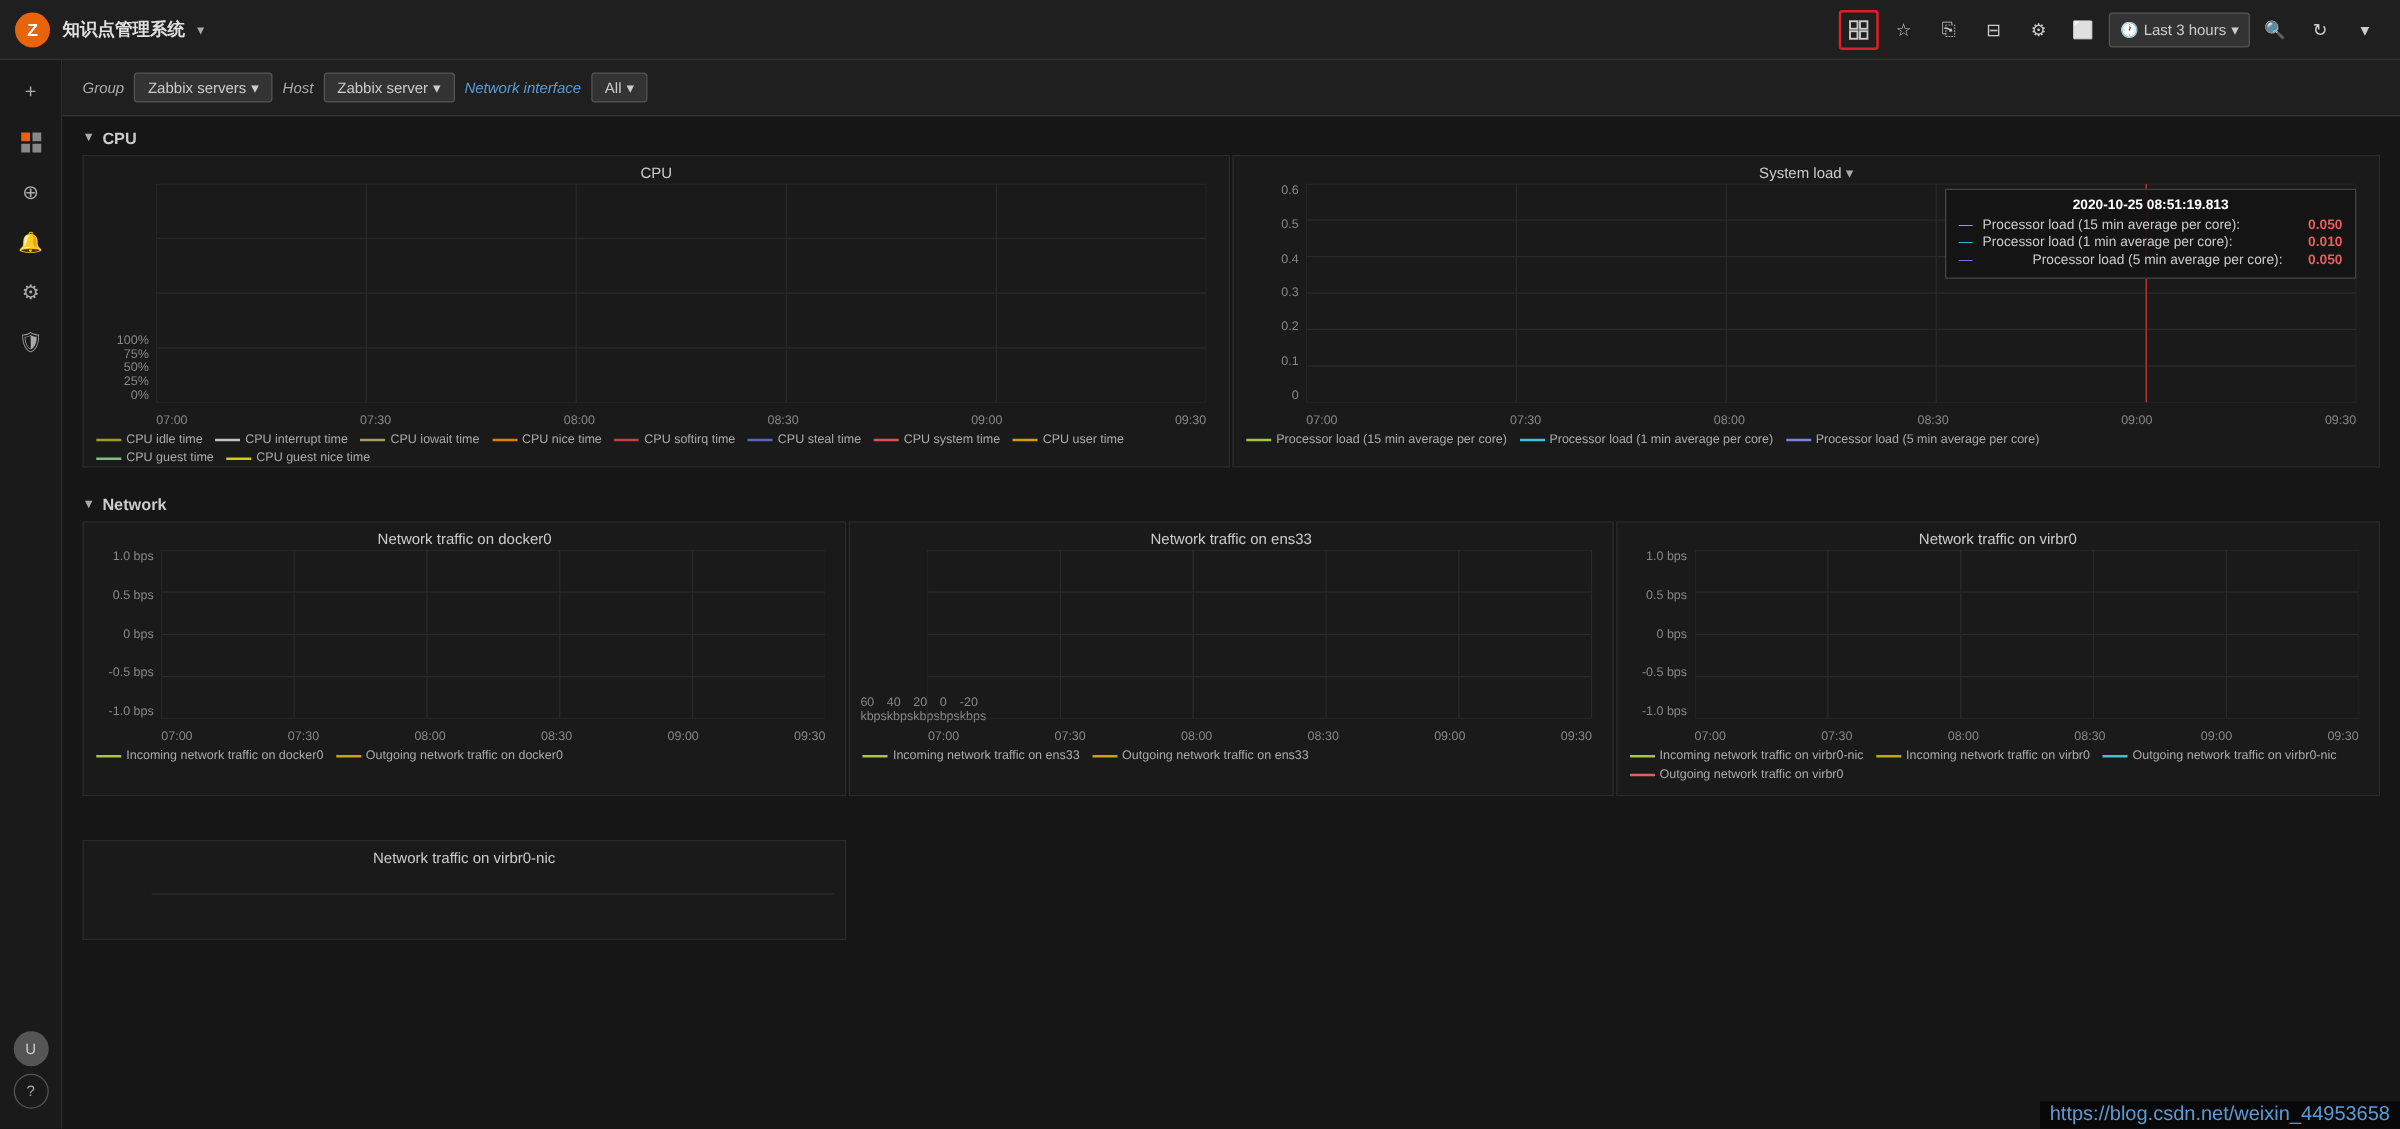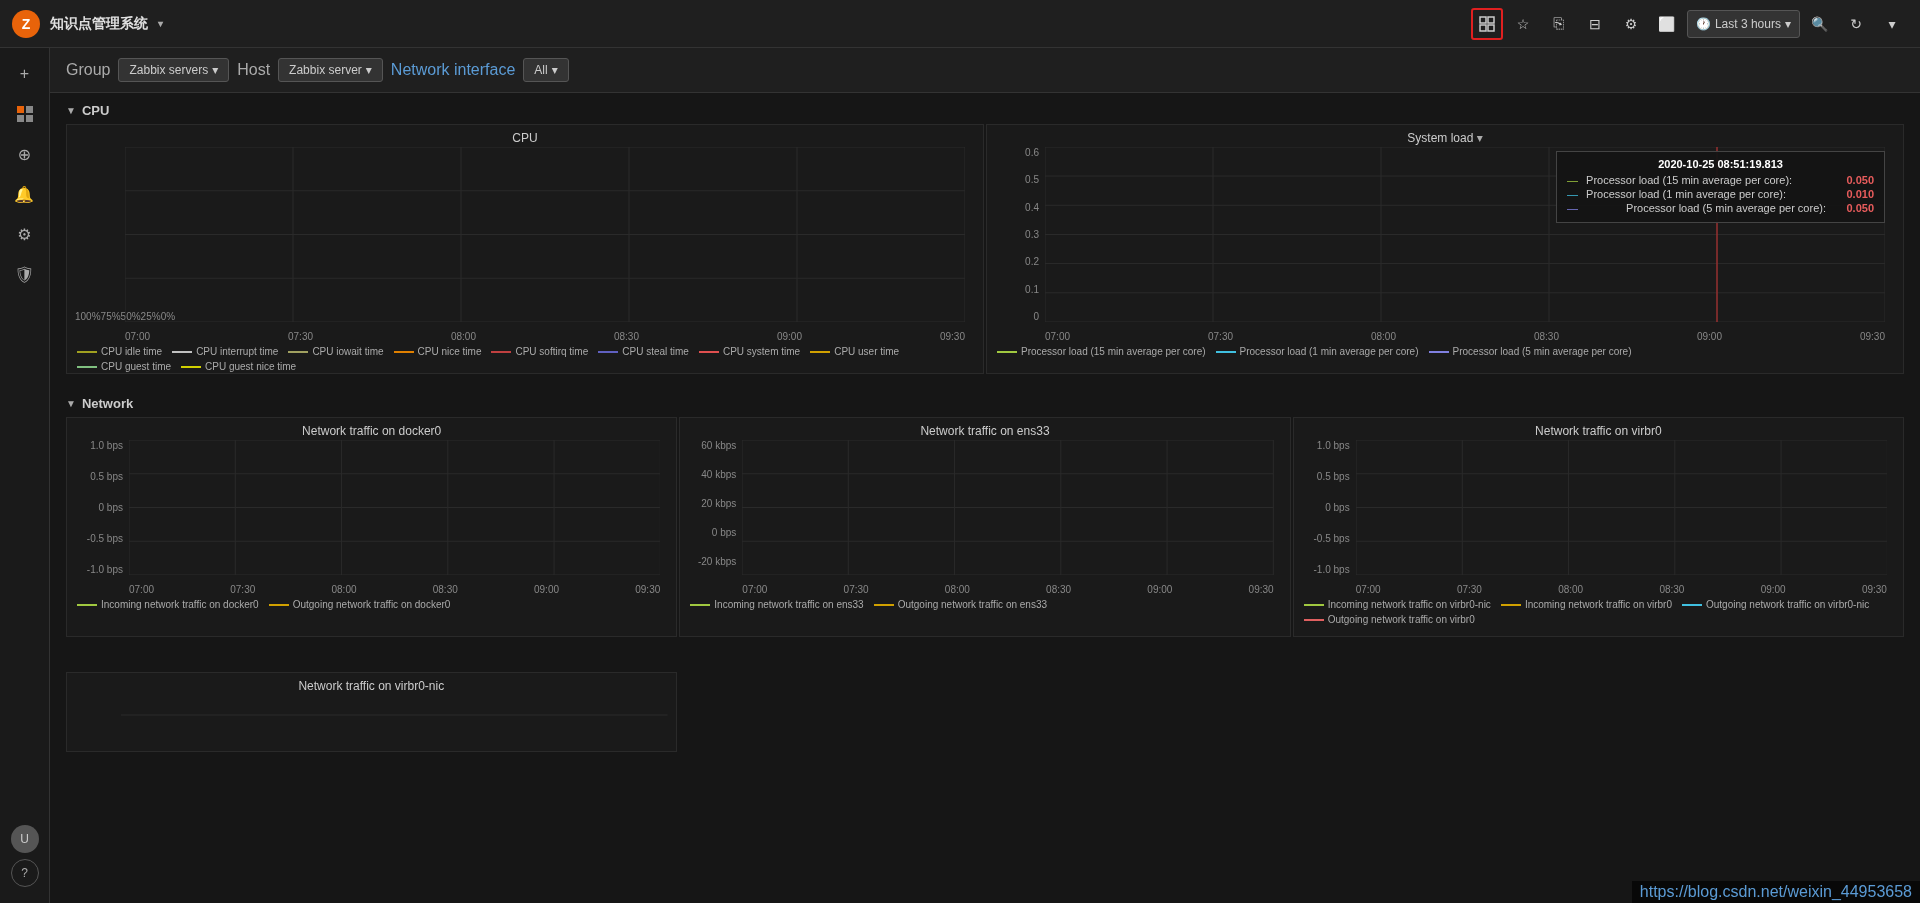--- a/index.html
+++ b/index.html
@@ -126,21 +126,22 @@
     .filter-bar {
       display: flex;
       align-items: center;
       gap: 8px;
       padding: 10px 16px;
       background: #1f1f1f;
       border-bottom: 1px solid #333;
     }
     .filter-label {
       color: #aaa;
-      font-size: 16px;
+      font-size: 12px;
+      font-style: italic;
     }
     .filter-btn {
       background: #333;
       border: 1px solid #555;
       color: #ccc;
       padding: 4px 10px;
       border-radius: 3px;
       cursor: pointer;
       font-size: 12px;
       display: flex;
@@ -353,21 +354,21 @@
     </div>
 
     <div class="charts-grid-2">
 
       <div class="chart-container">
         <div class="chart-title">
           <span>CPU</span>
         </div>
         <div style="position:relative;height:195px;margin:0 8px 0 8px;">
 
-          <div style="position:absolute;left:0;top:0;bottom:20px;width:48px;display:flex;justify-content:space-between;align-items:flex-end;padding-right:4px;font-size:10px;color:#888;">
+          <div style="position:absolute;left:0;top:0;bottom:20px;width:48px;display:flex;flex-direction:column;justify-content:flex-end;align-items:flex-end;padding-right:4px;font-size:10px;color:#888;">
             <span>100%</span>
             <span>75%</span>
             <span>50%</span>
             <span>25%</span>
             <span>0%</span>
           </div>
 
           <svg style="position:absolute;left:50px;top:0;right:10px;bottom:20px;width:calc(100% - 60px);height:calc(100% - 20px);">
 
             <line x1="0" y1="0%" x2="100%" y2="0%" class="grid-line"></line>
@@ -581,21 +582,21 @@
               <span>Outgoing network traffic on docker0</span>
             </div>
         </div>
       </div>
 
       <div class="chart-container small-chart">
         <div class="chart-title">
           <span>Network traffic on ens33</span>
         </div>
         <div style="position:relative;height:155px;margin:0 8px 0 8px;">
-          <div style="position:absolute;left:0;top:0;bottom:28px;width:52px;display:flex;flex-direction:column;justify-content:space-between;align-items:flex-end;padding-right:4px;font-size:10px;color:#888;">
+          <div style="position:absolute;left:0;top:0;bottom:16px;width:52px;display:flex;justify-content:space-between;align-items:flex-end;padding-right:4px;font-size:10px;color:#888;">
             <span>60 kbps</span>
             <span>40 kbps</span>
             <span>20 kbps</span>
             <span>0 bps</span>
             <span>-20 kbps</span>
           </div>
           <svg style="position:absolute;left:54px;top:0;right:8px;bottom:20px;width:calc(100% - 62px);height:calc(100% - 20px);">
             <line x1="0" y1="0%" x2="100%" y2="0%" class="grid-line"></line>
             <line x1="0" y1="25%" x2="100%" y2="25%" class="grid-line"></line>
             <line x1="0" y1="50%" x2="100%" y2="50%" class="grid-line"></line>

